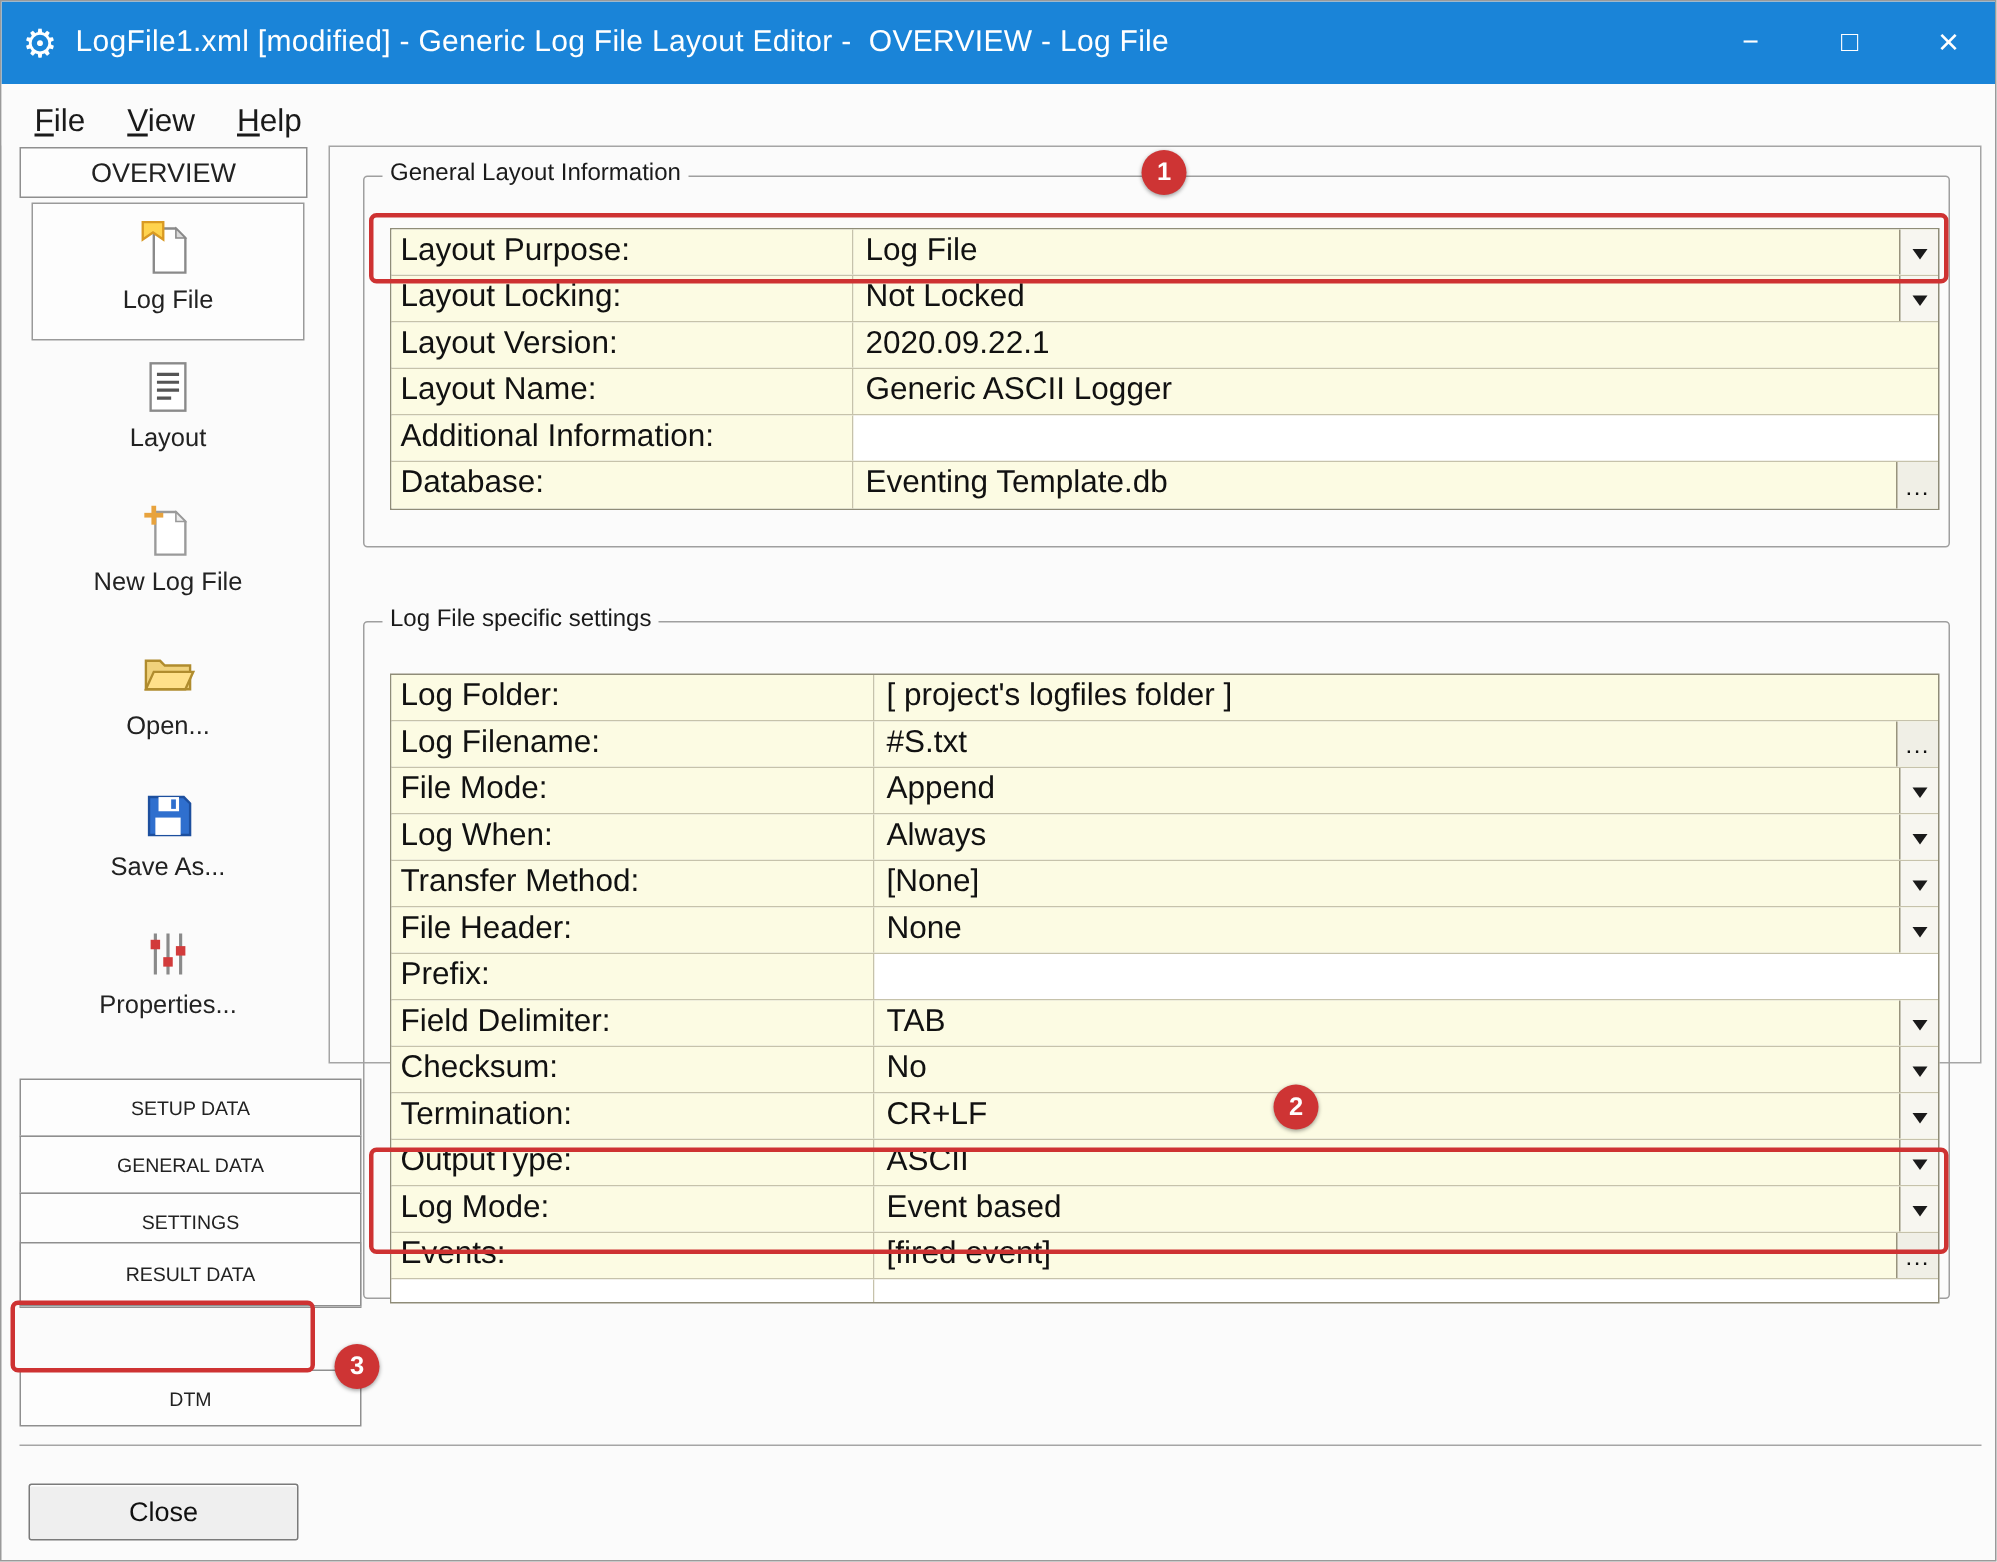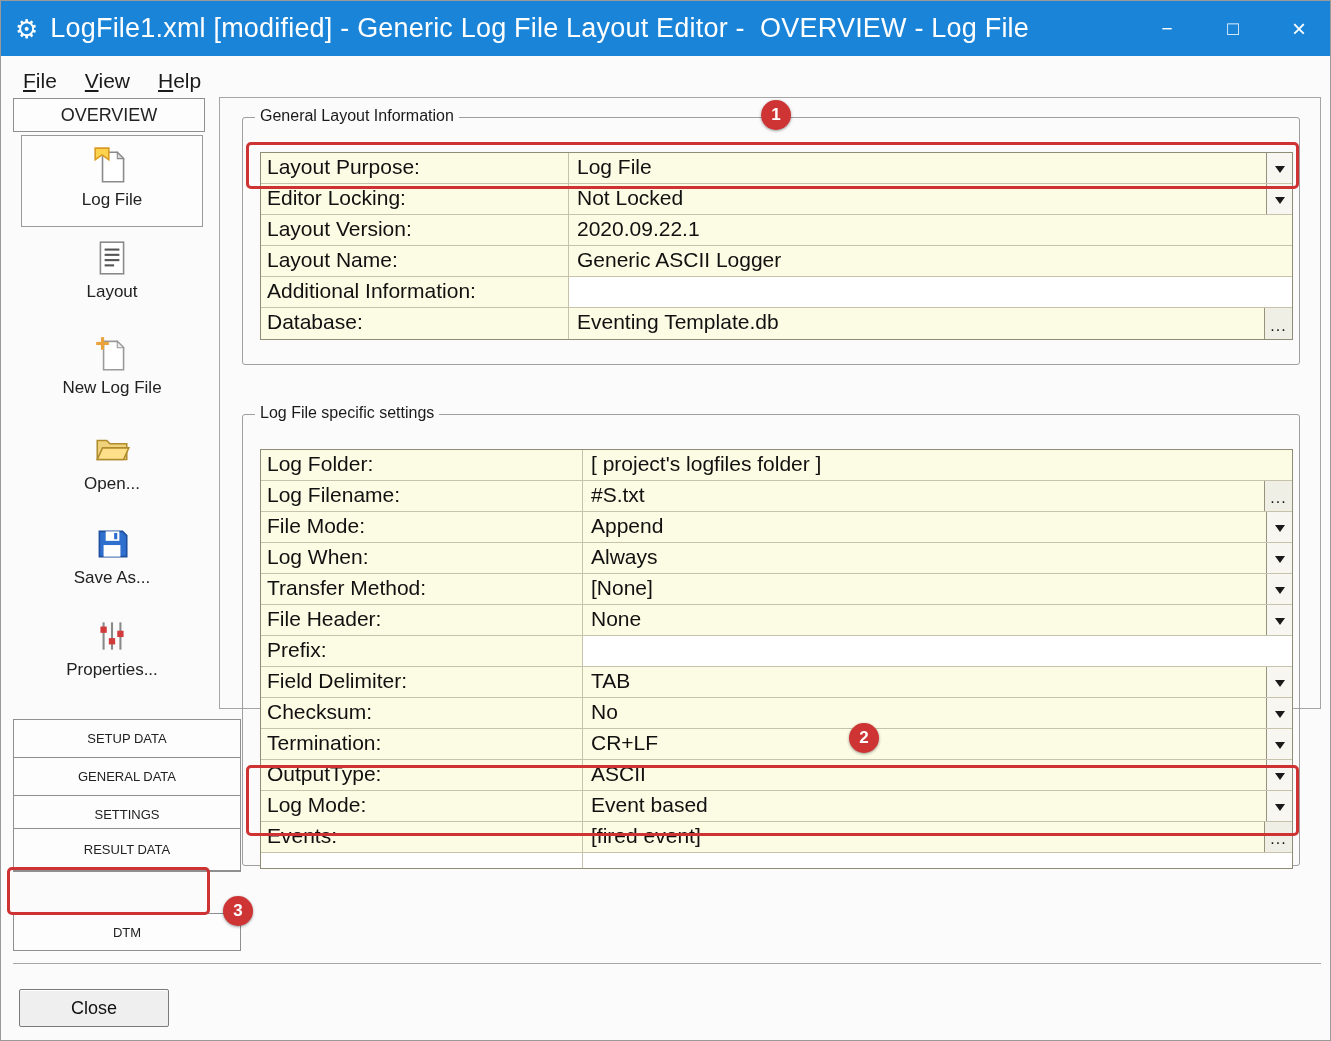--- a/index.html
+++ b/index.html
@@ -8,21 +8,21 @@
     position: relative; width: 1331px; height: 1041px;
     background: #fbfbfb; overflow: hidden; border: 1px solid #9a9a9a;
   }
 
   
   .titlebar {
     position: absolute; top: 0; left: 0; width: 1331px; height: 55px;
     background: #1a84d8; color: #fff; display: flex; align-items: center;
   }
   .app-icon { font-size: 26px; margin: 0 12px 0 14px; line-height: 1; }
-  .title-text { font-size: 27px; letter-spacing: 0.2px; white-space: pre; }
+  .title-text { font-size: 20px; letter-spacing: 0.2px; white-space: pre; }
   .win-controls { margin-left: auto; display: flex; height: 100%; }
   .win-btn { width: 66px; height: 100%; display: flex; align-items: center; justify-content: center; font-size: 19px; cursor: default; }
   .win-btn.close-btn { font-size: 24px; }
 
   
   .menubar {
     position: absolute; top: 55px; left: 0; width: 1331px; height: 41px;
     background: #fbfbfb; display: flex; align-items: flex-end; padding-left: 8px;
   }
   .menu-item { display: inline-block; font-size: 21px; color: #1a1a1a; padding: 4px 14px; }
@@ -79,21 +79,21 @@
   .dots {
     position: absolute; right: 0; top: 0; width: 28px; height: 100%;
     background: #f0efe6; border-left: 1px solid #98937d;
     display: flex; align-items: flex-end; justify-content: center;
     font-size: 16px; color: #111; padding-bottom: 4px; letter-spacing: 1px;
   }
 
   
   .footer-line { position: absolute; left: 12px; top: 962px; width: 1308px; border-top: 1px solid #a5a5a5; }
   .close-button {
-    position: absolute; left: 18px; top: 988px; width: 150px; height: 38px;
+    position: absolute; left: 18px; top: 988px; width: 180px; height: 38px;
     background: #efefef; border: 1px solid #7a7a7a; border-radius: 2px;
     font-size: 18px; color: #111; display: flex; align-items: center; justify-content: center;
     box-shadow: inset 0 1px 0 #fff;
   }
 
   
   .hl { position: absolute; border: 3px solid #ce3232; border-radius: 5px; z-index: 25; pointer-events: none; }
   .hl-1 { left: 245px; top: 141px; width: 1053px; height: 47px; }
   .hl-2 { left: 245px; top: 764px; width: 1053px; height: 71px; }
   .hl-3 { left: 6px;  top: 866px; width: 203px;  height: 48px; }
@@ -227,21 +227,21 @@
 
     <div class="groupbox group-general">
       <span class="group-legend">General Layout Information</span>
       <div class="ftable t1">
         <div class="trow">
           <div class="tlabel">Layout Purpose:</div>
           <div class="tvalue">Log File</div>
           <div class="combo"></div>
         </div>
         <div class="trow">
-          <div class="tlabel">Editor Locking:</div>
+          <div class="tlabel">Layout Locking:</div>
           <div class="tvalue">Not Locked</div>
           <div class="combo"></div>
         </div>
         <div class="trow">
           <div class="tlabel">Layout Version:</div>
           <div class="tvalue">2020.09.22.1</div>
         </div>
         <div class="trow">
           <div class="tlabel">Layout Name:</div>
           <div class="tvalue">Generic ASCII Logger</div>

